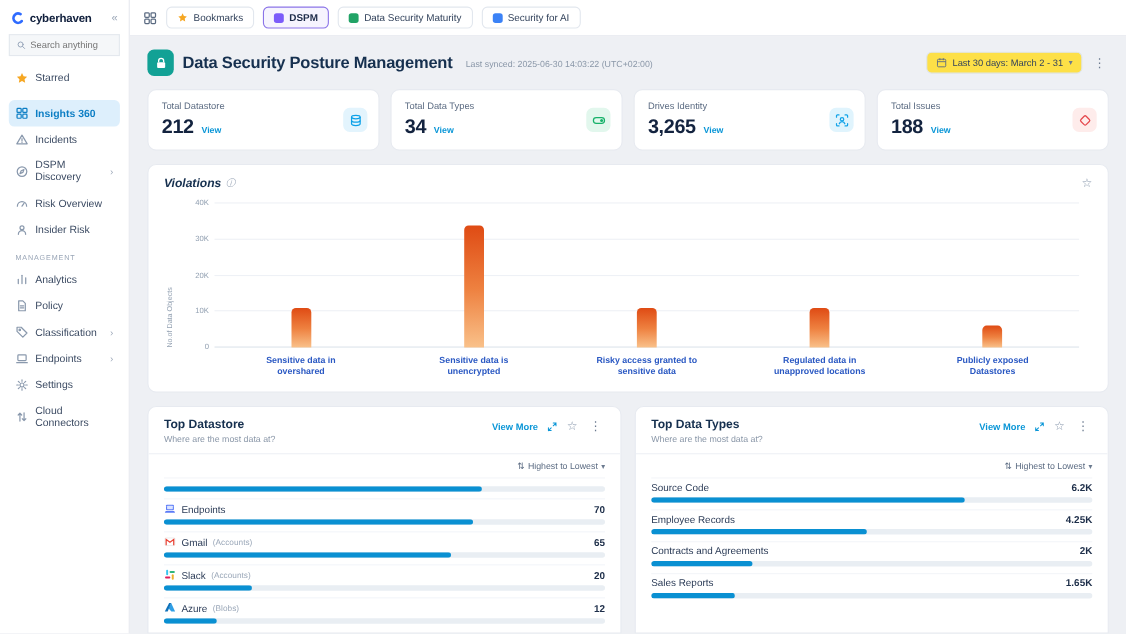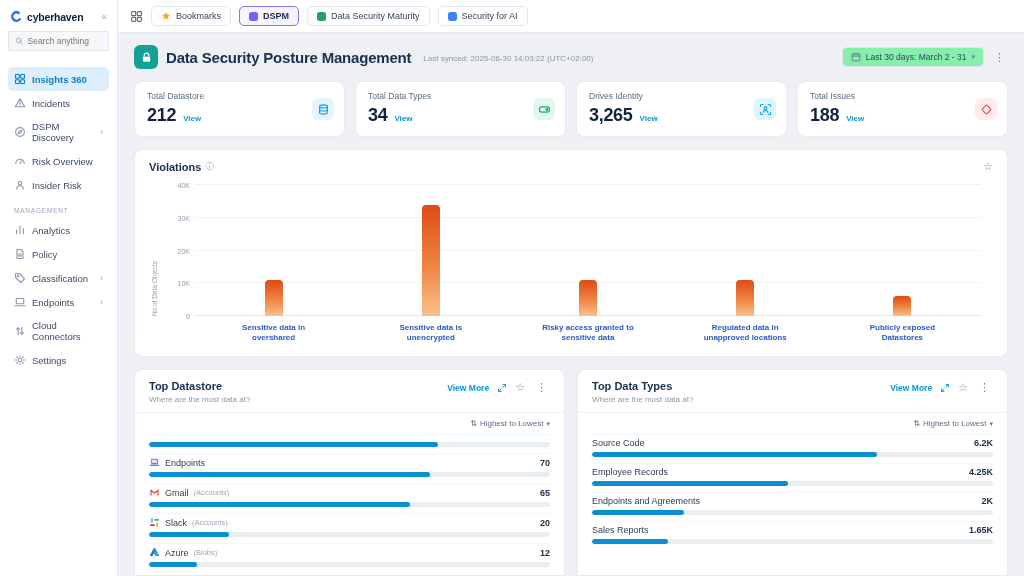--- a/index.html
+++ b/index.html
@@ -34,35 +34,35 @@
   .chip.active { border-color:#8b74e8; background:#f6f4fe; font-weight:bold; color:#1d2b49; }
   .sq { width:9px; height:9px; border-radius:2.5px; flex:none; }
 
   
   .main { position:absolute; left:118px; top:33px; right:0; bottom:0; padding:12px 16px 0; display:flex; flex-direction:column; gap:12px; overflow:hidden; }
   .page-head { display:flex; align-items:center; gap:8px; }
   .lock-badge { width:24px; height:24px; border-radius:6px; background:#12a195; display:flex; align-items:center; justify-content:center; flex:none; }
   .page-title { font-size:15px; font-weight:bold; color:#16304f; letter-spacing:-0.2px; }
   .sync-text { font-size:8px; color:#8a97a8; margin-left:4px; margin-top:3px; }
   .head-right { margin-left:auto; display:flex; align-items:center; gap:7px; }
-  .date-chip { display:flex; align-items:center; gap:5px; border:1px solid #dfe5ec; background:#86efac; border-radius:5px; padding:4px 8px; font-size:8.5px; color:#33435c; white-space:nowrap;margin-left:29px; }
+  .date-chip { display:flex; align-items:center; gap:5px; border:1px solid #dfe5ec; background:#fde047; border-radius:5px; padding:4px 8px; font-size:8.5px; color:#33435c; white-space:nowrap;margin-left:29px; }
   .caret { font-size:7px; color:#6b7a8f; }
   .kebab { color:#6b7a8f; font-size:11px; padding:0 3px; }
 
   .stats { display:grid; grid-template-columns:repeat(4,1fr); gap:10px; }
   .stat-card { background:#fff; border:1px solid #e7eaf0; border-radius:8px; padding:9px 12px 10px; position:relative; }
   .stat-label { font-size:8.5px; color:#5b6b82; }
   .stat-value-row { display:flex; align-items:baseline; gap:7px; margin-top:4px; }
   .stat-value { font-size:18px; font-weight:bold; color:#13233f; letter-spacing:-0.3px; }
   .view-link { font-size:8px; color:#0a96d7; font-weight:bold; }
   .stat-icon { position:absolute; right:10px; top:50%; transform:translateY(-50%); width:22px; height:22px; border-radius:6px; display:flex; align-items:center; justify-content:center; }
 
   .card { background:#fff; border:1px solid #e7eaf0; border-radius:8px; }
   .vio { padding:10px 14px 6px; height:208px; display:flex; flex-direction:column; flex:none; }
-  .vio-head { display:flex; align-items:center; }
+  .vio-head { display:flex; align-items:center;font-style:italic; }
   .vio-title { font-size:11px; font-weight:bold; color:#16304f; }
   .info-i { color:#9aa6b7; font-size:8.5px; margin-left:4px; }
   .star-btn { margin-left:auto; color:#8a99ad; font-size:11px; }
   .chart-zone { flex:1; position:relative; margin:8px 6px 0 46px; }
   .plot { position:absolute; left:0; right:6px; top:4px; bottom:34px; }
   .gridline { position:absolute; left:0; right:0; height:1px; background:#eef1f6; }
   .gridline.base { background:#dde4ec; }
   .ytick { position:absolute; right:calc(100% + 5px); transform:translateY(50%); font-size:7px; color:#93a1b2; white-space:nowrap; }
   .ylabel { position:absolute; left:-44px; top:0; bottom:34px; display:flex; align-items:center; writing-mode:vertical-rl; transform:rotate(180deg); font-size:6.5px; color:#93a1b2; }
   .bars { position:absolute; inset:0; display:grid; grid-template-columns:repeat(5,1fr); align-items:end; justify-items:center; }
@@ -102,20 +102,26 @@
   </div>
 
   <div class="searchbox" data-interactable="true">
     <svg viewBox="0 0 16 16" width="10" height="10" fill="none" stroke="#94a3b8" stroke-width="1.6" stroke-linecap="round" data-interactable="false">
         <circle cx="7" cy="7" r="4.3"></circle>
         <line x1="10.3" y1="10.3" x2="13.8" y2="13.8"></line>
       </svg>
     <input data-interactable="true" placeholder="Search anything" style="">
   </div>
 
+  <div class="nav-item" data-interactable="true">
+    <svg class="nicon" viewBox="0 0 16 16" data-interactable="false">
+        <path d="M8 1.8l1.9 3.9 4.3.6-3.1 3 .7 4.2L8 11.6l-3.8 2 .7-4.3-3.1-3 4.3-.6z" fill="#f6a723" stroke="none"></path>
+      </svg>
+    <span data-interactable="false">Starred</span>
+  </div>
 
   <nav class="nav-block" data-interactable="false">
     <div class="nav-item active" data-interactable="true">
       <svg class="nicon" viewBox="0 0 16 16" fill="none" stroke-width="1.5" data-interactable="false">
           <rect x="2" y="2" width="5" height="5" rx="1"></rect>
           <rect x="9" y="2" width="5" height="5" rx="1"></rect>
           <rect x="2" y="9" width="5" height="5" rx="1"></rect>
           <rect x="9" y="9" width="5" height="5" rx="1"></rect>
         </svg>
       <span data-interactable="false">Insights 360</span>
@@ -181,32 +187,32 @@
     </div>
     <div class="nav-item" data-interactable="true">
       <svg class="nicon" viewBox="0 0 16 16" fill="none" stroke-width="1.5" stroke-linecap="round" data-interactable="false">
           <rect x="3" y="3.4" width="10" height="7" rx="1"></rect>
           <line x1="1.6" y1="13" x2="14.4" y2="13"></line>
         </svg>
       <span data-interactable="false">Endpoints</span>
       <span class="chev" data-interactable="false">›</span>
     </div>
     <div class="nav-item" data-interactable="true">
+      <svg class="nicon" viewBox="0 0 16 16" fill="none" stroke-width="1.4" stroke-linecap="round" data-interactable="false">
+          <circle cx="8" cy="8" r="2.4"></circle>
+          <path d="M8 1.6v2M8 12.4v2M1.6 8h2M12.4 8h2M3.5 3.5l1.4 1.4M11.1 11.1l1.4 1.4M12.5 3.5l-1.4 1.4M4.9 11.1l-1.4 1.4"></path>
+        </svg>
+      <span data-interactable="false">Settings</span>
+    </div>
+    <div class="nav-item" data-interactable="true">
       <svg class="nicon" viewBox="0 0 16 16" fill="none" stroke-width="1.5" stroke-linecap="round" stroke-linejoin="round" data-interactable="false">
           <path d="M5.5 13V3.6M5.5 3.6L3.4 5.7M5.5 3.6l2.1 2.1"></path>
           <path d="M10.5 3v9.4M10.5 12.4l-2.1-2.1M10.5 12.4l2.1-2.1"></path>
         </svg>
       <span data-interactable="false">Cloud Connectors</span>
-    </div>
-    <div class="nav-item" data-interactable="true">
-      <svg class="nicon" viewBox="0 0 16 16" fill="none" stroke-width="1.4" stroke-linecap="round" data-interactable="false">
-          <circle cx="8" cy="8" r="2.4"></circle>
-          <path d="M8 1.6v2M8 12.4v2M1.6 8h2M12.4 8h2M3.5 3.5l1.4 1.4M11.1 11.1l1.4 1.4M12.5 3.5l-1.4 1.4M4.9 11.1l-1.4 1.4"></path>
-        </svg>
-      <span data-interactable="false">Settings</span>
     </div>
   </nav>
 
 </aside>
 
 <div class="topbar" data-interactable="false">
   <span class="grid-btn" data-interactable="true">
     <svg viewBox="0 0 16 16" width="13" height="13" fill="none" stroke="#5b6b82" stroke-width="1.4" data-interactable="false">
         <rect x="2" y="2" width="5" height="5" rx="1"></rect>
         <rect x="9" y="2" width="5" height="5" rx="1"></rect>
@@ -475,21 +481,21 @@
           <div class="drow-top">
             <span class="rname" data-interactable="false">Employee Records</span>
             <span class="rval" data-interactable="false">4.25K</span>
           </div>
           <div class="track" data-interactable="false">
               <div class="fill" data-interactable="false" style="width: 49%;"></div>
             </div>
         </div>
         <div class="drow" data-interactable="true">
           <div class="drow-top">
-            <span class="rname" data-interactable="false">Endpoints and Agreements</span>
+            <span class="rname" data-interactable="false">Contracts and Agreements</span>
             <span class="rval" data-interactable="false">2K</span>
           </div>
           <div class="track" data-interactable="false">
               <div class="fill" data-interactable="false" style="width: 23%;"></div>
             </div>
         </div>
         <div class="drow" data-interactable="true">
           <div class="drow-top">
             <span class="rname" data-interactable="false">Sales Reports</span>
             <span class="rval" data-interactable="false">1.65K</span>

